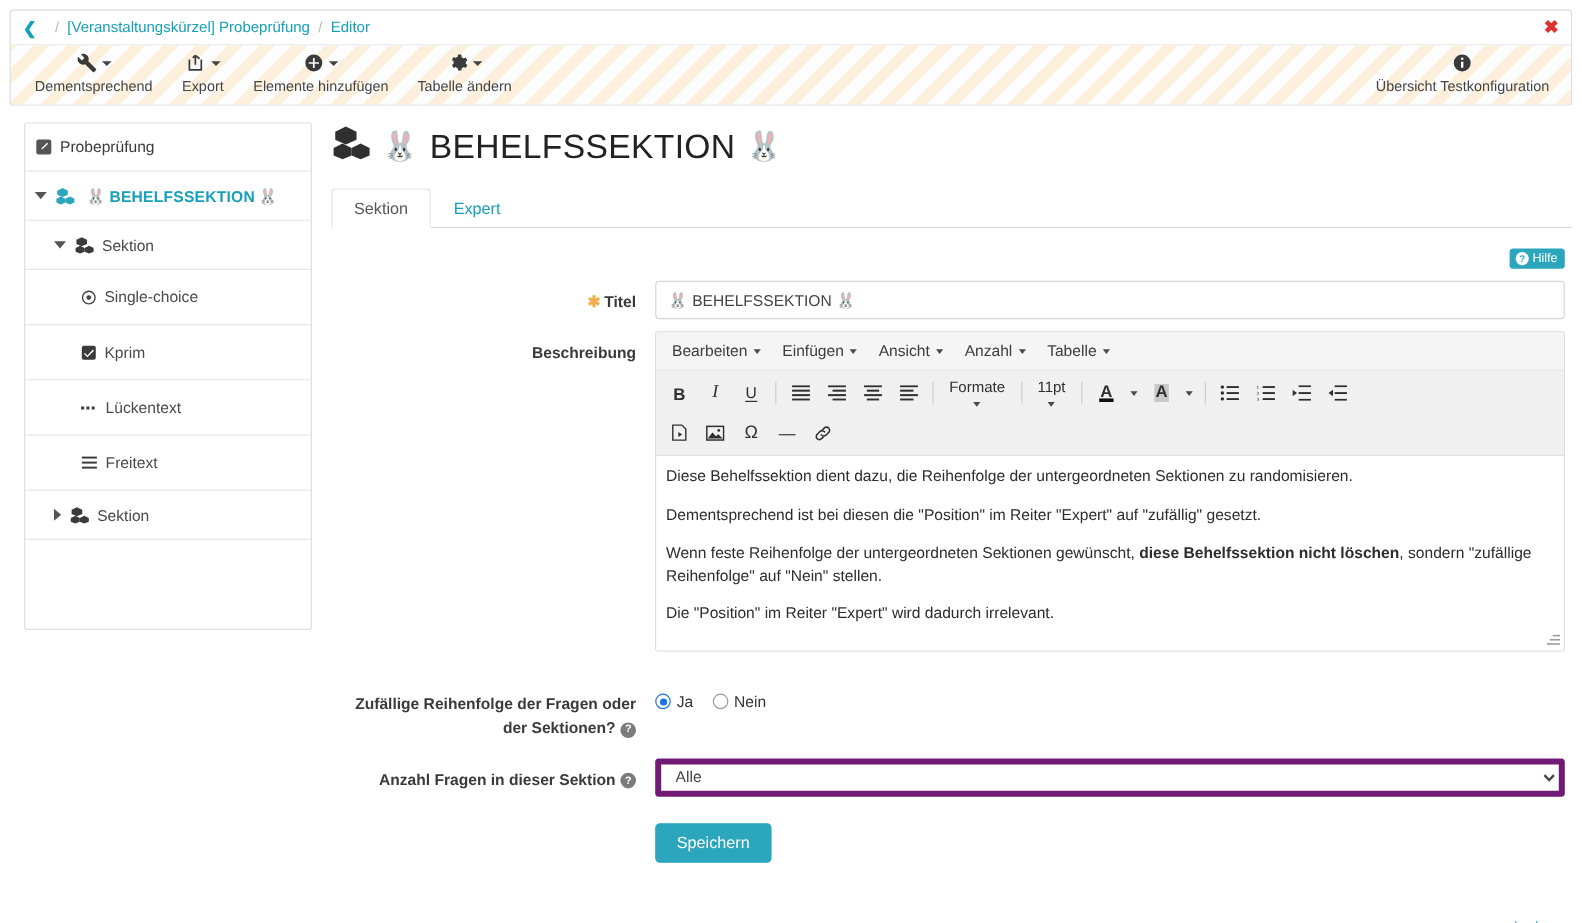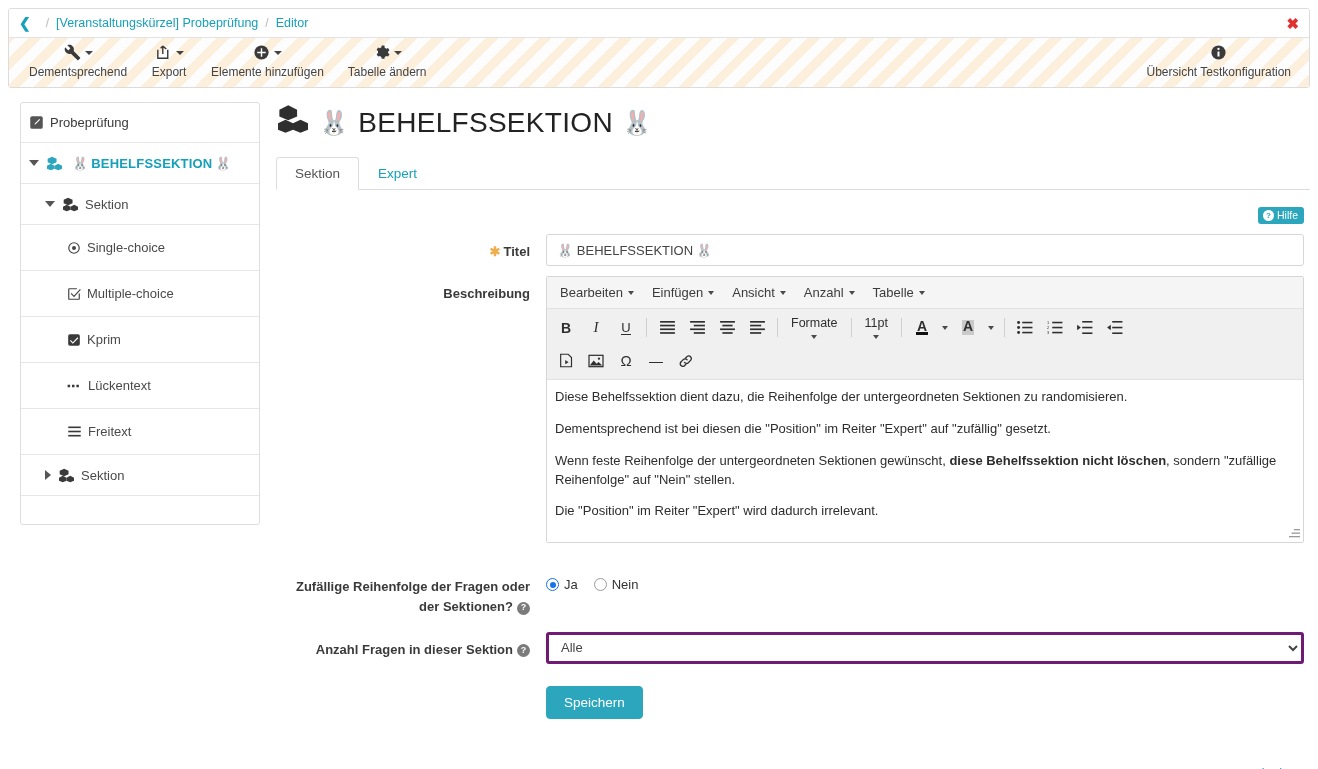--- a/index.html
+++ b/index.html
@@ -371,21 +371,21 @@
     position: absolute;
     left: 2.5px; top: 2.5px;
     width: 6px; height: 6px;
     border-radius: 50%;
     background: #1673e8;
   }
 
   select.sel {
     width: 100%;
     height: 32px;
-    border: 3px solid #701a75;
+    border: 5px solid #701a75;
     border-radius: 3px;
     padding: 0 8px;
     font-size: 13px;
     color: #444;
     background: #fff;
     font-family: "Liberation Sans", sans-serif;
     outline: none;
   }
 
   .btn-primary {
@@ -527,29 +527,20 @@
       <div class="tree-node lvl3">
         <span class="tree-icon">
           <svg width="14" height="14" viewBox="0 0 24 24" fill="none" stroke="#444" stroke-width="2">
             <circle cx="12" cy="12" r="9"></circle>
             <circle cx="12" cy="12" r="3.4" fill="#444" stroke="none"></circle>
           </svg>
         </span>
         <span class="tree-label">Single-choice</span>
       </div>
 
-      <div class="tree-node lvl3">
-        <span class="tree-icon">
-          <svg width="14" height="14" viewBox="0 0 24 24" fill="none" stroke="#444" stroke-width="2">
-            <path d="M21 11v9a1 1 0 01-1 1H4a1 1 0 01-1-1V4a1 1 0 011-1h13"></path>
-            <path d="M7 11l5 5L23 4"></path>
-          </svg>
-        </span>
-        <span class="tree-label">Multiple-choice</span>
-      </div>
 
       <div class="tree-node lvl3">
         <span class="tree-icon">
           <svg width="14" height="14" viewBox="0 0 24 24" fill="#3a3a3a">
             <rect x="2" y="2" width="20" height="20" rx="3"></rect>
             <path d="M6.5 12.2l3.5 3.6L18 7.4l1.4 1.5-9.4 9.6-5-5.2 1.5-1.1z" fill="#fff"></path>
           </svg>
         </span>
         <span class="tree-label">Kprim</span>
       </div>

